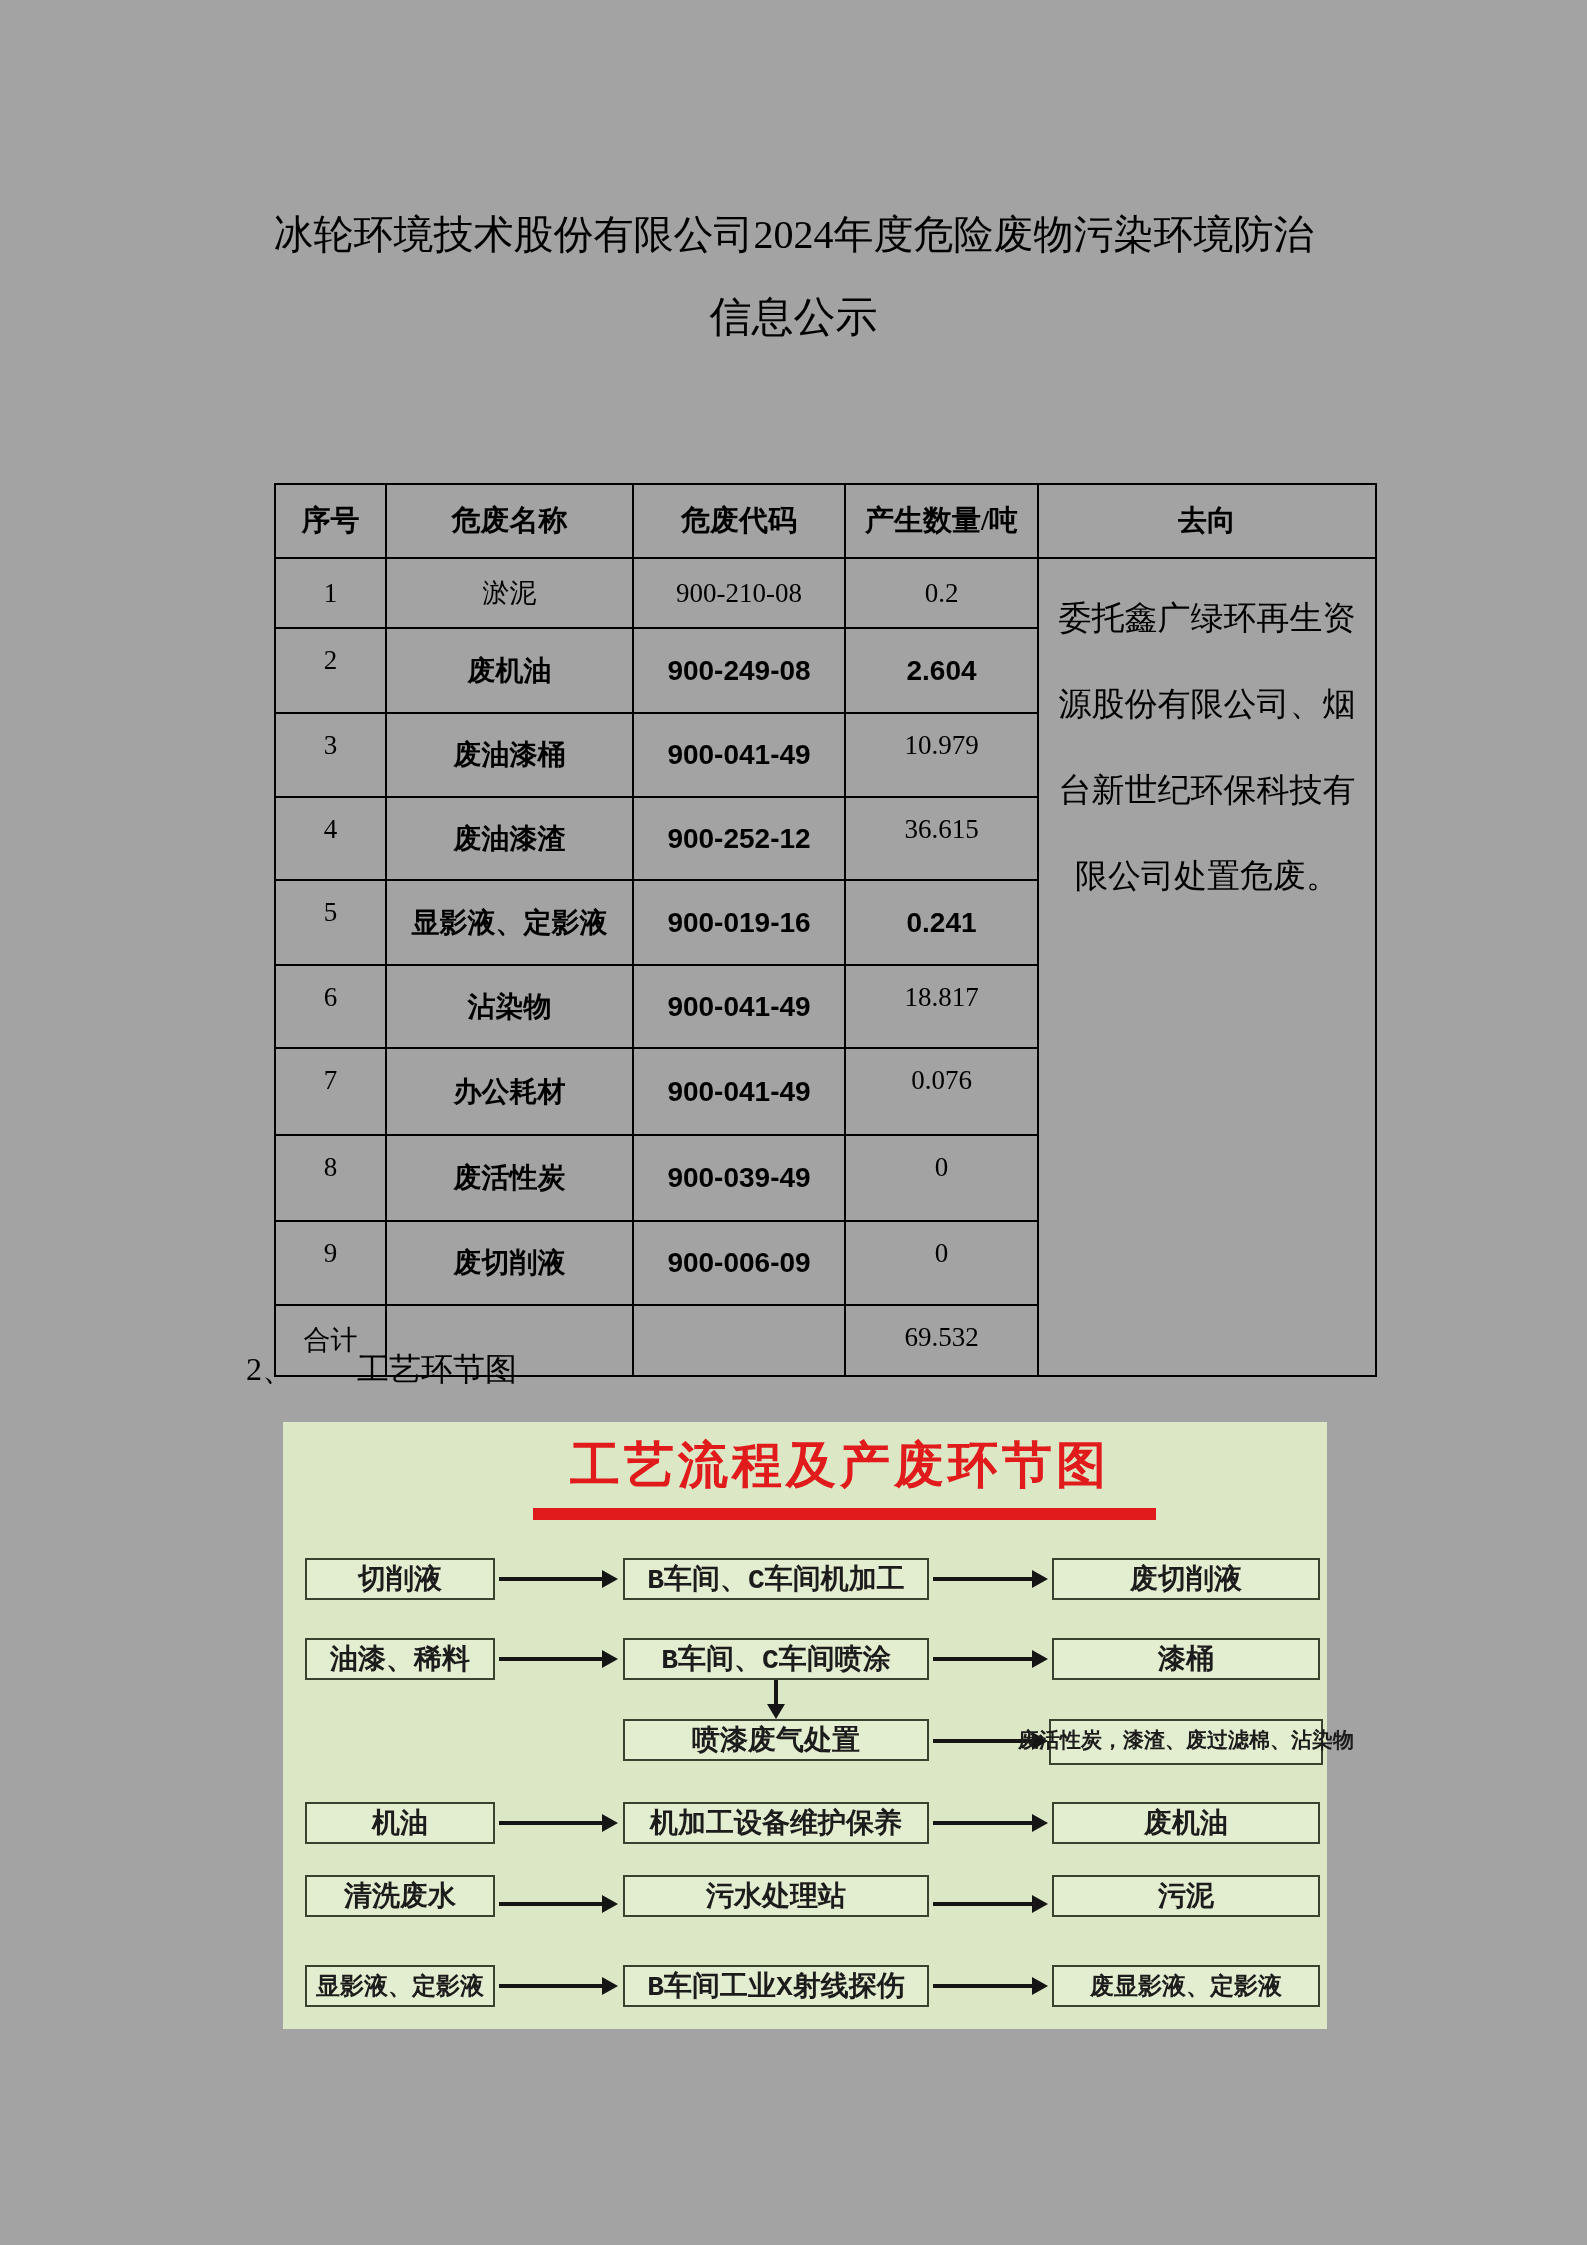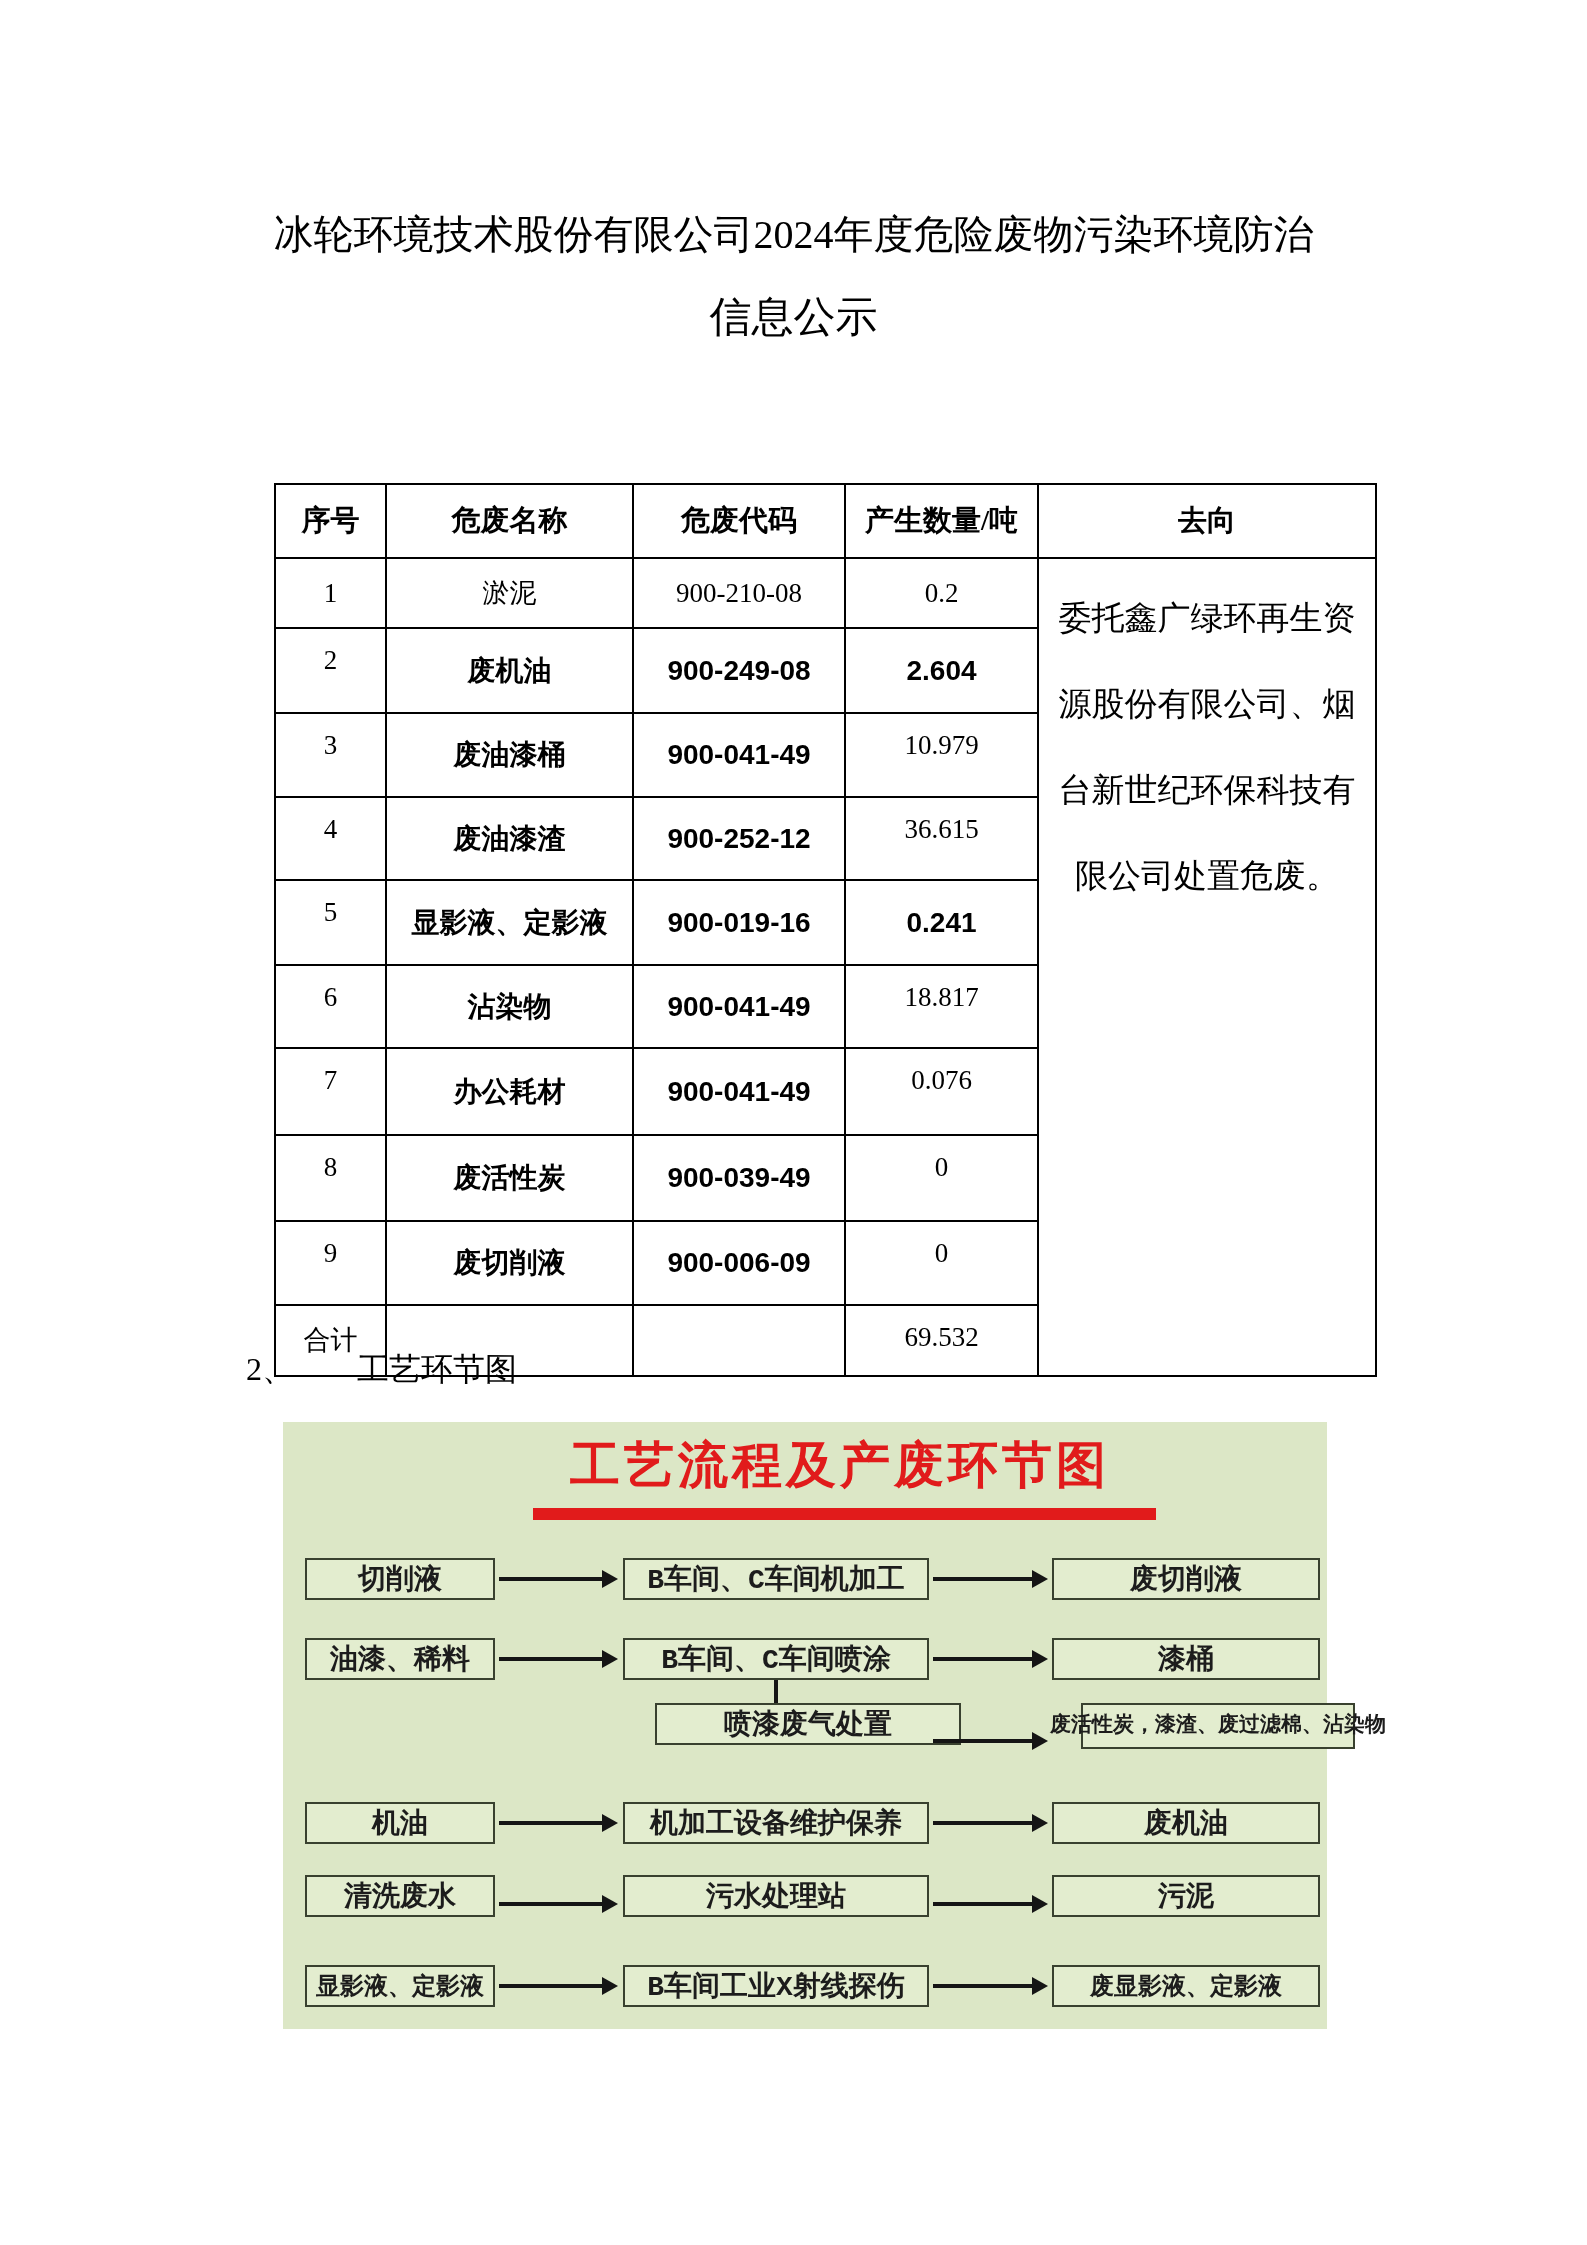--- a/index.html
+++ b/index.html
@@ -1,20 +1,20 @@
 <!DOCTYPE html>
 <html><head>
 <meta charset="utf-8">
 <style>
   html,body{margin:0;padding:0;background:#888;}
   .page{
     position:relative;
     width:1587px;height:2245px;
     margin:0 auto;
-    background:#ffffff;
+    background:#a3a3a3;
     font-family:"Liberation Serif","DejaVu Serif",serif;
     color:#000;
     overflow:hidden;
   }
   
   .doc-title-1{
     position:absolute;top:212px;left:0;width:100%;
     text-align:center;font-size:40px;line-height:46px;
   }
   .doc-title-2{
@@ -66,21 +66,21 @@
   .fbox{
     position:absolute;height:42px;
     background:#e3edcf;border:2px solid #39412f;
     display:flex;align-items:center;justify-content:center;
     font-size:28px;font-weight:bold;color:#1c1c1c;white-space:nowrap;
     box-sizing:border-box;
   }
   .col1{left:22px;width:190px;}
   .col2{left:340px;width:306px;text-align:right;}
   .col3{left:769px;width:268px;}
-  .r1{top:136px;} .r2{top:216px;} .r3{top:281px;margin-left:32px;}
+  .r1{top:136px;} .r2{top:216px;} .r3{top:297px;}
   .r4{top:380px;} .r5{top:453px;} .r6{top:543px;}
   .tight{font-size:24px;}
   .small2{font-size:21px;line-height:22px;text-align:center;flex-direction:row;left:766px;width:274px;height:46px;}
   .harrow{position:absolute;height:4px;background:#151515;}
   .harrow::after{
     content:"";position:absolute;right:-15px;top:-7px;
     border-left:16px solid #151515;border-top:9px solid transparent;border-bottom:9px solid transparent;
   }
   .ha-a{left:216px;width:104px;}
   .ha-b{left:650px;width:100px;}

